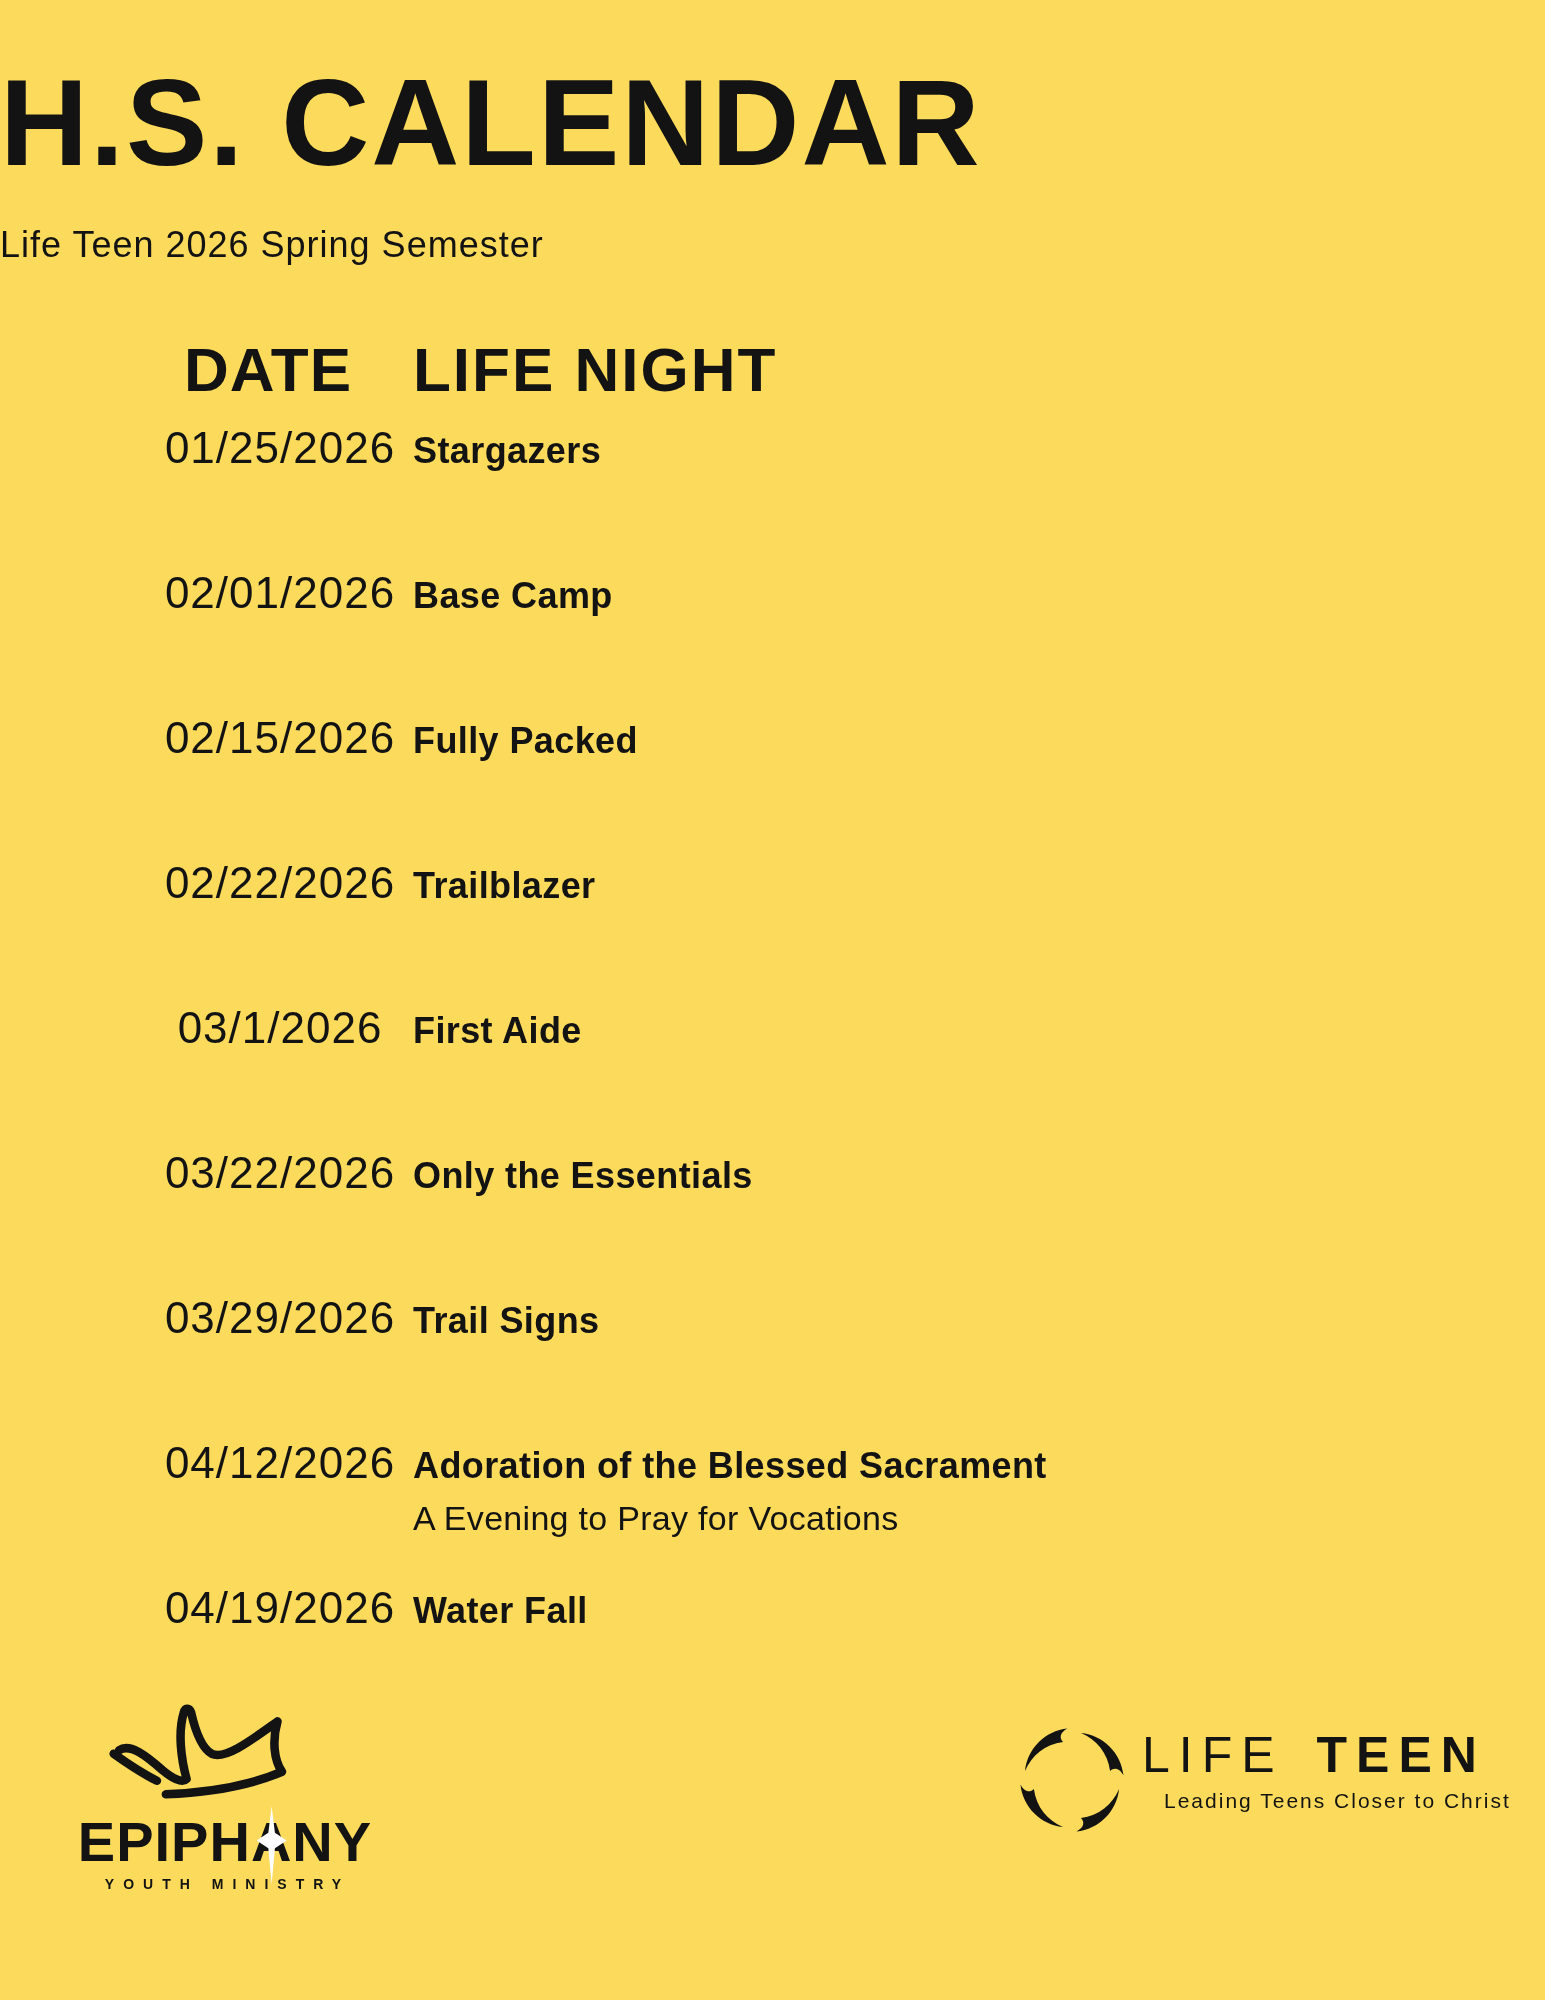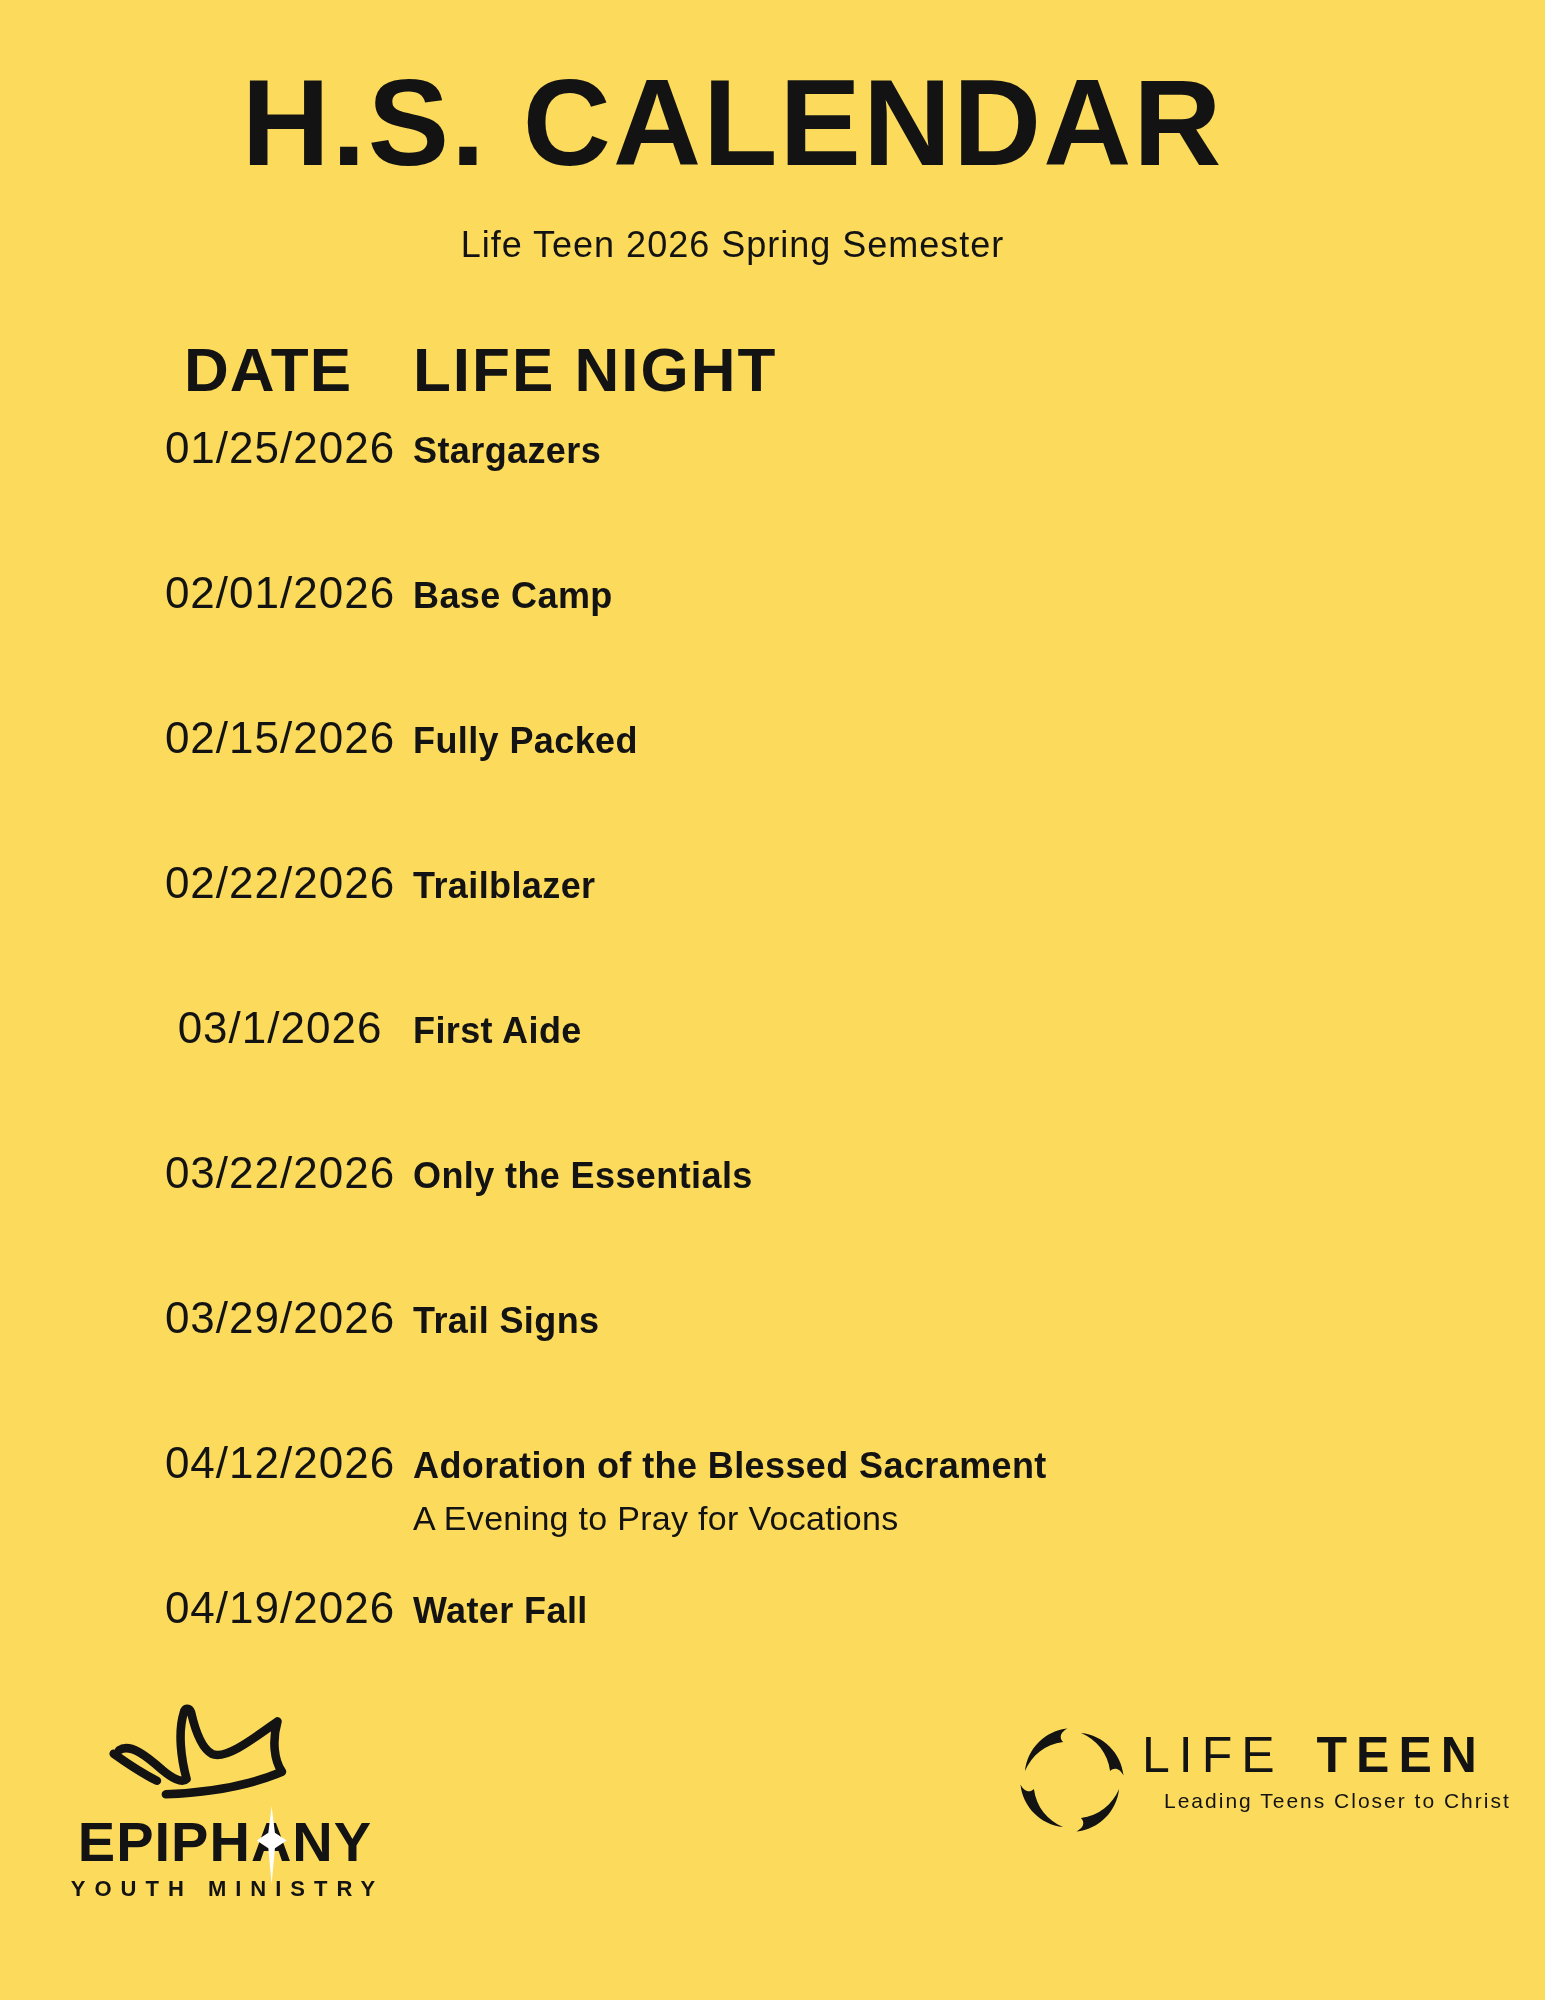--- a/index.html
+++ b/index.html
@@ -2,21 +2,21 @@
 <html><head>
 <meta charset="utf-8">
 <style>
   html,body{margin:0;padding:0;background:#fcdb5c;}
   .poster{
     position:relative;width:1545px;height:2000px;overflow:hidden;
     background:#fcdb5c;color:#131313;
     font-family:"Liberation Sans","DejaVu Sans",sans-serif;
   }
   
-  .hdr{text-align:center;padding-top:62px;padding-right:80px;}
+  .hdr{padding-top:62px;padding-right:80px;}
   .title{margin:0;font-size:122px;font-weight:800;letter-spacing:2px;line-height:1;}
   .subtitle{margin:40px 0 0;font-size:36px;font-weight:400;letter-spacing:1px;}
   
   .schedule{margin:68px 0 0 155px;}
   .head-row{display:flex;align-items:baseline;}
   .h-date{width:250px;text-align:center;font-size:62px;font-weight:700;letter-spacing:1px;position:relative;left:-12px;}
   .h-night{margin-left:8px;font-size:62px;font-weight:800;letter-spacing:2px;}
   .row{display:flex;align-items:baseline;height:145px;}
   .row.first{margin-top:18px;}
   .c-date{width:250px;text-align:center;font-size:44px;font-weight:400;letter-spacing:1px;white-space:nowrap;}
@@ -27,21 +27,21 @@
   
   .epiphany{position:absolute;left:58px;top:1698px;width:334px;text-align:center;}
   .crown{display:block;width:220px;height:126px;margin:0 0 -10px 42px;}
   .ep-name{position:relative;display:inline-block;font-size:56px;font-weight:800;letter-spacing:1px;line-height:1;}
   .ep-a{position:relative;display:inline-block;}
   .ep-star{
     position:absolute;left:50%;top:-14%;width:30px;height:78px;
     transform:translateX(-50%);background:#fff;z-index:2;
     clip-path:polygon(50% 0,61% 34%,100% 44%,61% 54%,50% 100%,39% 54%,0 44%,39% 34%);
   }
-  .ep-tag{margin-top:6px;font-size:22px;font-weight:700;letter-spacing:9px;text-indent:5px;white-space:nowrap;}
+  .ep-tag{margin-top:6px;font-size:14px;font-weight:700;letter-spacing:9px;text-indent:5px;white-space:nowrap;}
   
   .lifeteen{position:absolute;left:1016px;top:1724px;display:flex;align-items:flex-start;}
   .lt-mark{width:112px;height:112px;flex:0 0 auto;}
   .lt-text{margin-left:14px;margin-top:6px;}
   .lt-name{white-space:nowrap;font-size:50px;letter-spacing:9px;line-height:1;}
   .lt-life{font-weight:400;}
   .lt-teen{font-weight:700;margin-left:10px;}
   .lt-tag{margin-top:9px;font-size:21px;font-weight:400;letter-spacing:2px;white-space:nowrap;text-indent:22px;}
 </style>
 </head>

